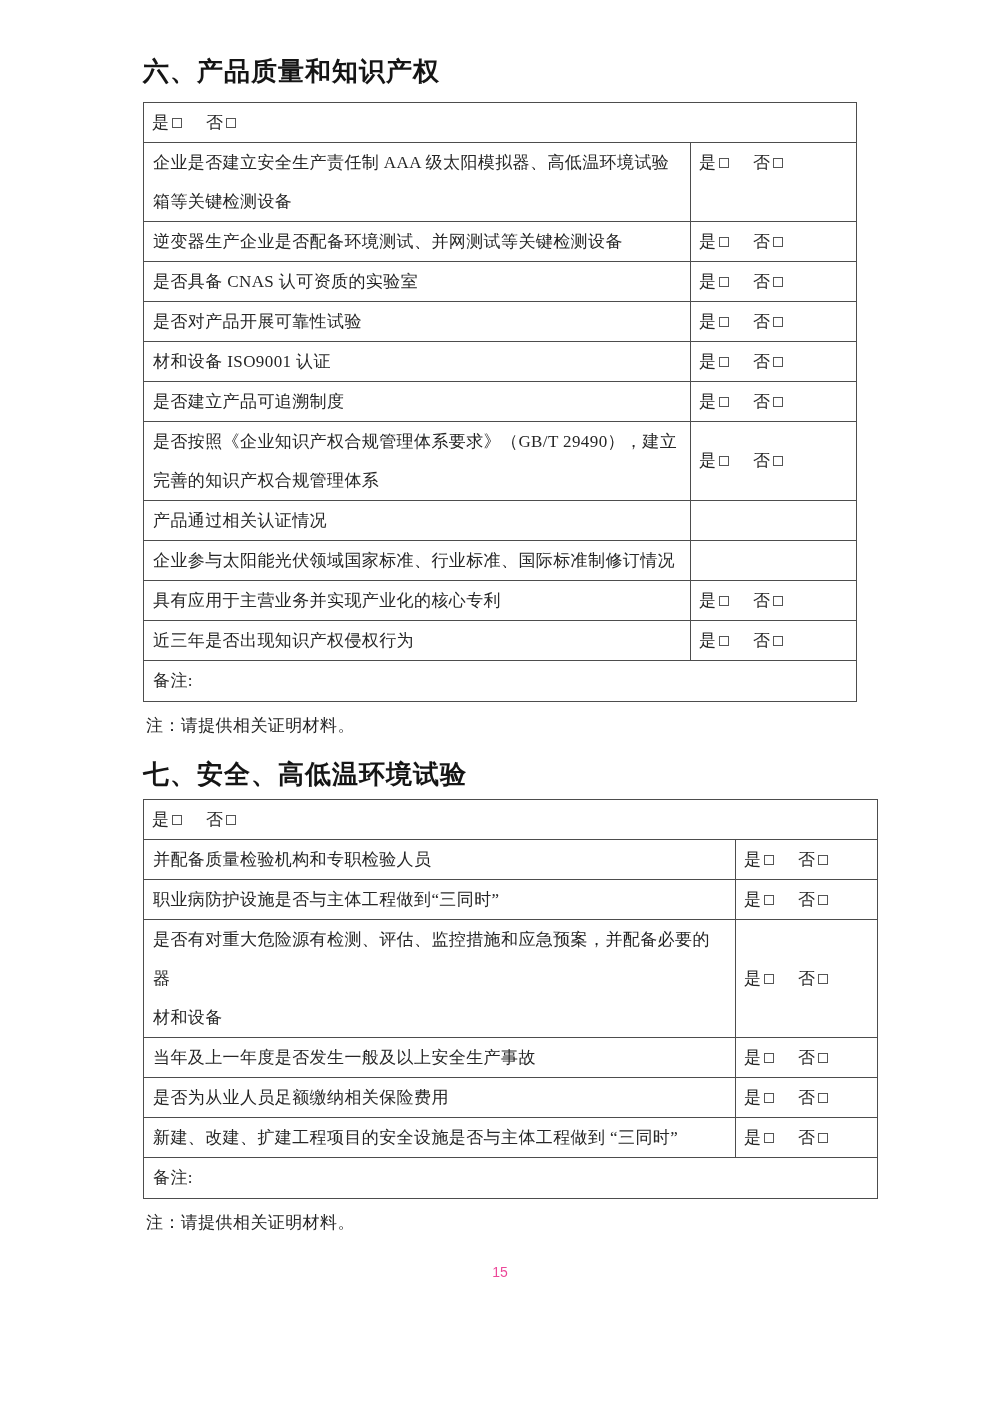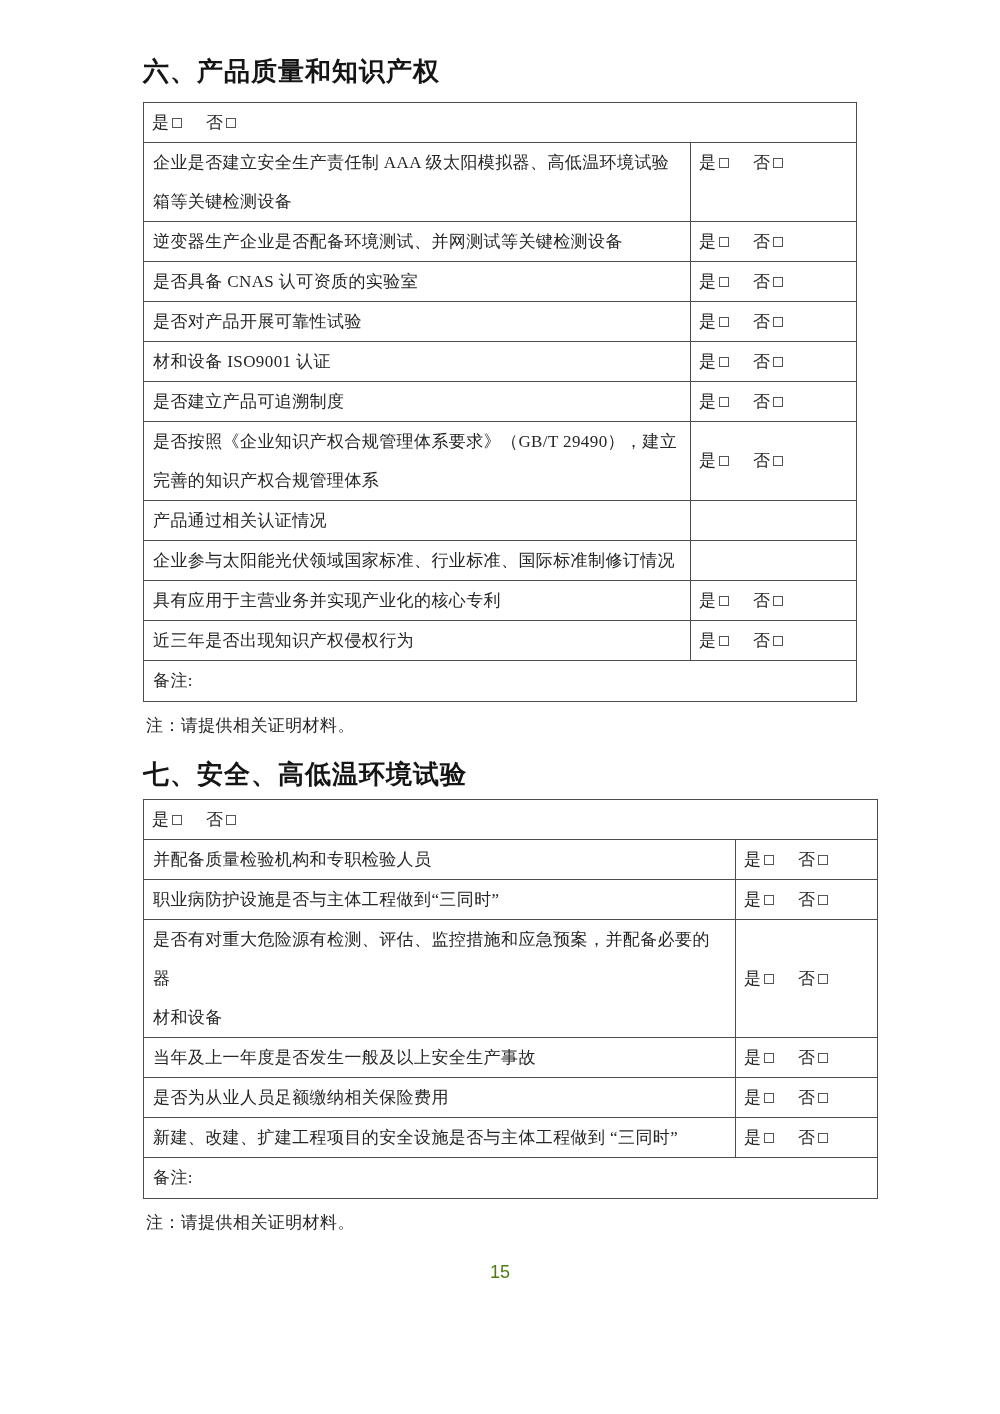--- a/index.html
+++ b/index.html
@@ -79,23 +79,23 @@
     letter-spacing: 0.4px;
     color: #262626;
     font-family: Liberation Serif, serif;
   }
 
   .page-number {
     margin-top: 28px;
     width: 1000px;
     text-align: center;
     font-family: "Liberation Sans", "DejaVu Sans", sans-serif;
-    font-size: 18px;
+    font-size: 14px;
     line-height: 20px;
-    color: #4d7c0f;
+    color: #ec4899;
   }
 </style>
 </head>
 <body>
 
 <div class="page">
 
   <h1 class="section-title title1">六、产品质量和知识产权</h1>
 
   <div class="qtable table1">

